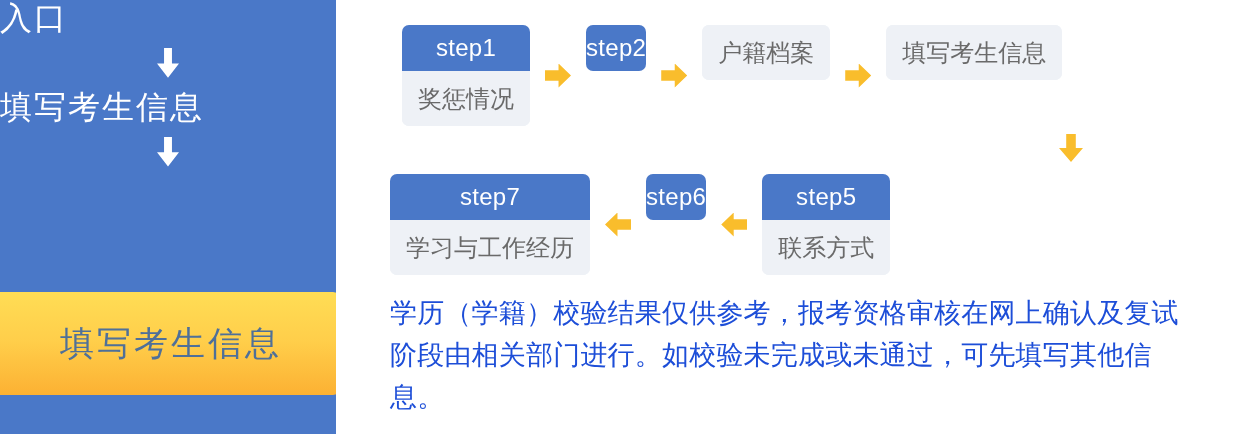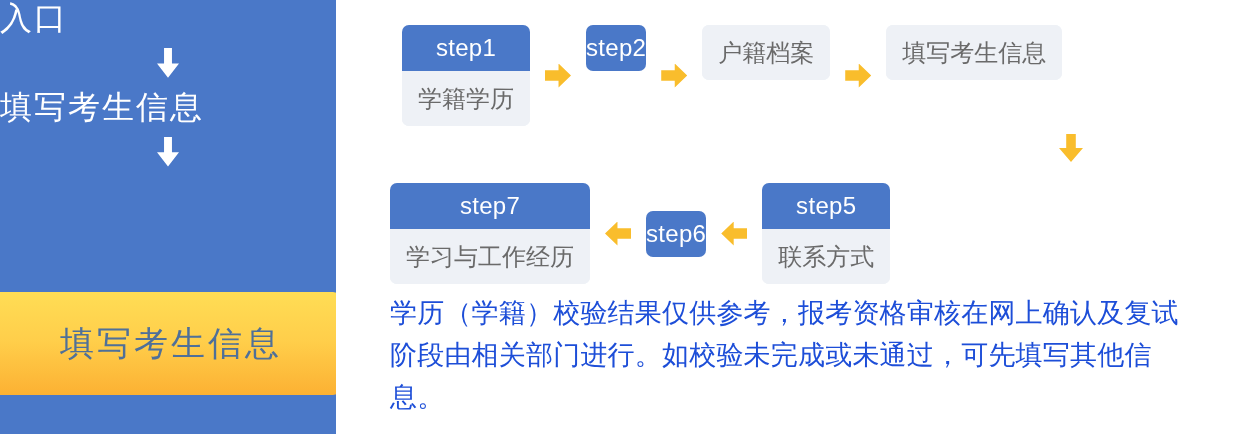--- a/index.html
+++ b/index.html
@@ -93,21 +93,21 @@
     height: 434px;
     background: #ffffff;
   }
 
   .steps-row {
     position: absolute;
     display: flex;
     align-items: flex-start;
   }
   .row1 { left: 66px; top: 25px; }
-  .row2 { left: 54px; top: 183px; align-items: center; }
+  .row2 { left: 54px; top: 174px; }
 
   .step-card {
     border-radius: 7px;
     overflow: hidden;
     background: #eef1f6;
     box-shadow: 0 0 0 0 rgba(0,0,0,0);
   }
   .step-head {
     background: #4a78c8;
     color: #ffffff;
@@ -195,21 +195,21 @@
     <div class="highlight-band">
       <span class="highlight-text">填写考生信息</span>
     </div>
   </div>
 
   <div class="main">
 
     <div class="steps-row row1">
       <div class="step-card">
         <div class="step-head">step1</div>
-        <div class="step-body">学籍学历</div>
+        <div class="step-body">奖惩情况</div>
       </div>
       <div class="arrow-gap">
         <div class="arrow-right-amber"></div>
       </div>
       <div class="step-card">
         <div class="step-head">step2</div>
       </div>
       <div class="arrow-gap">
         <div class="arrow-right-amber"></div>
       </div>

